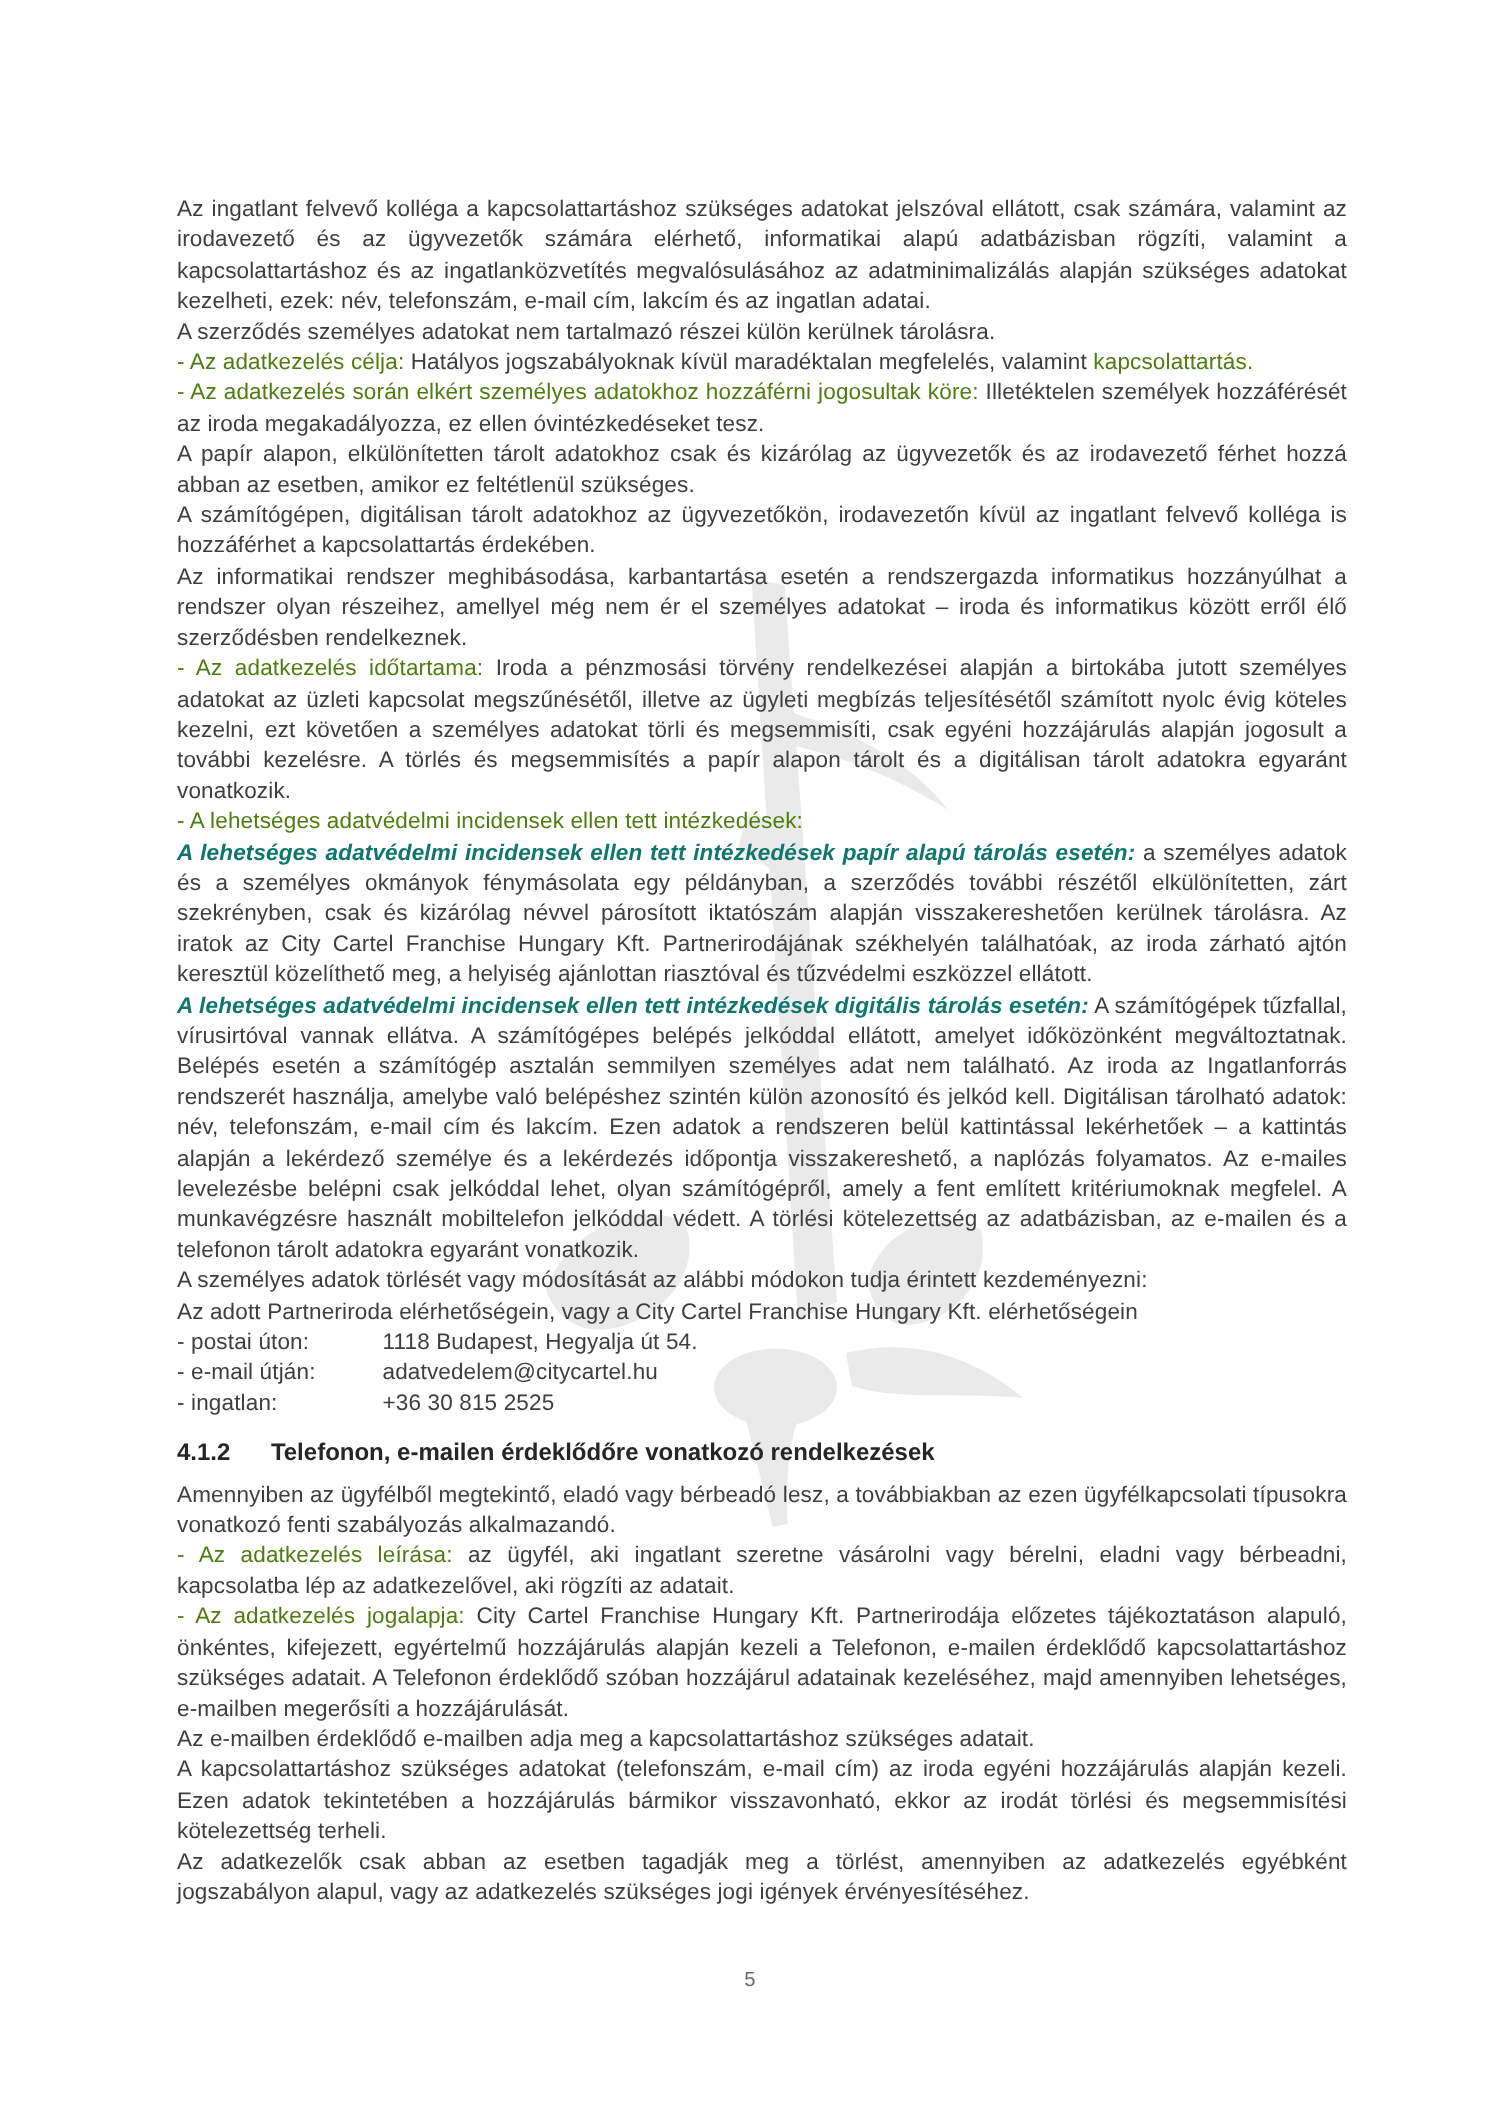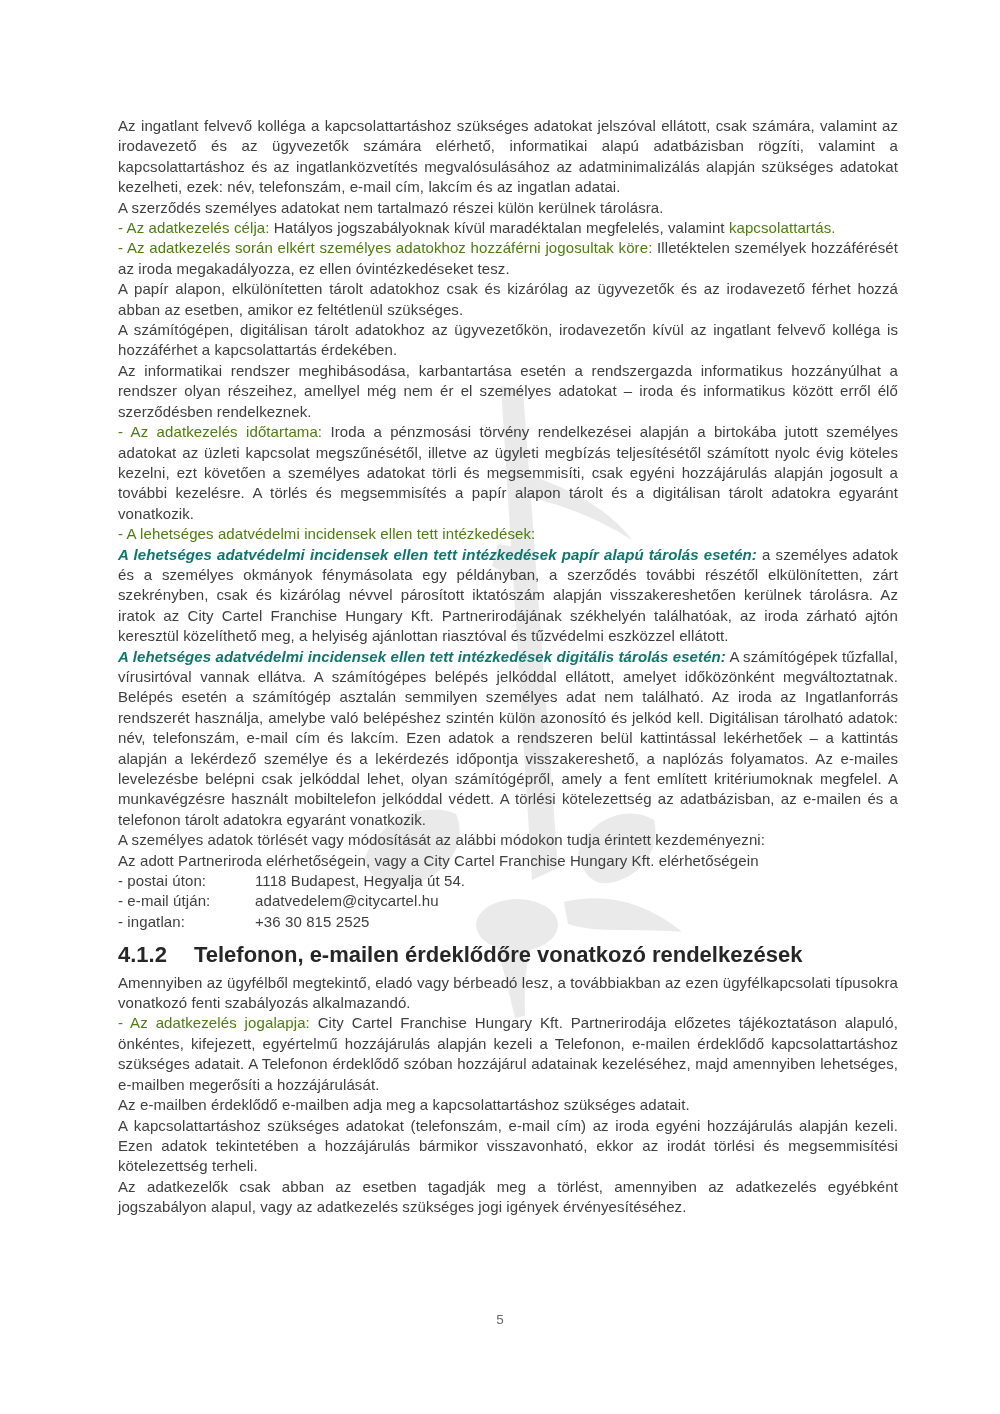--- a/index.html
+++ b/index.html
@@ -9,35 +9,35 @@
     font-family:"Liberation Sans",sans-serif;
     color:#3e3e3e;
     position:relative;
     overflow:hidden;
   }
   .watermark{
     position:absolute;left:320px;top:368px;
     z-index:0;pointer-events:none;
   }
   .content{
-    position:absolute;left:118px;top:116px;width:780px;
+    position:absolute;left:118px;top:130px;width:780px;
     font-size:15px;line-height:20.4px;letter-spacing:0.1px;
     text-align:justify;
     z-index:1;
   }
   .p{margin:0;}
   .run-r{font-weight:normal;font-style:normal;}
   .run-b{font-weight:normal;color:#4d7c0f;}
   .run-bi{font-weight:bold;font-style:italic;color:#0f766e;}
   .contact-row{display:flex;text-align:left;align-items:flex-end;}
   .contact-label{width:137px;flex:none;}
   .contact-value{flex:1;}
   .heading{
     margin:13px 0 7px 0;
-    font-size:22px;font-weight:bold;color:#262626;
+    font-size:16px;font-weight:bold;color:#262626;
     text-align:left;letter-spacing:0;
   }
   .heading .num{display:inline-block;margin-right:27px;}
   .page-number{
     position:absolute;left:0;top:1312px;width:1000px;
     text-align:center;font-size:13.5px;color:#6a6a6a;
     z-index:1;
   }
 </style>
 </head>
@@ -85,19 +85,20 @@
     <div class="contact-row">
       <span class="contact-label">- e-mail útján:</span>
       <span class="contact-value">adatvedelem@citycartel.hu</span>
     </div>
     <div class="contact-row">
       <span class="contact-label">- ingatlan:</span>
       <span class="contact-value">+36 30 815 2525</span>
     </div>
     <div class="heading"><span class="num">4.1.2</span><span class="title">Telefonon, e-mailen érdeklődőre vonatkozó rendelkezések</span></div>
     <div class="p"><span class="run-r">Amennyiben az ügyfélből megtekintő, eladó vagy bérbeadó lesz, a továbbiakban az ezen ügyfélkapcsolati típusokra vonatkozó fenti szabályozás alkalmazandó.</span></div>
+    <div class="p"><span class="run-b">- Az adatkezelés leírása:</span><span class="run-r"> az ügyfél, aki ingatlant szeretne vásárolni vagy bérelni, eladni vagy bérbeadni, kapcsolatba lép az adatkezelővel, aki rögzíti az adatait.</span></div>
     <div class="p"><span class="run-b">- Az adatkezelés jogalapja:</span><span class="run-r"> City Cartel Franchise Hungary Kft. Partnerirodája előzetes tájékoztatáson alapuló, önkéntes, kifejezett, egyértelmű hozzájárulás alapján kezeli a Telefonon, e-mailen érdeklődő kapcsolattartáshoz szükséges adatait. A Telefonon érdeklődő szóban hozzájárul adatainak kezeléséhez, majd amennyiben lehetséges, e-mailben megerősíti a hozzájárulását.</span></div>
     <div class="p"><span class="run-r">Az e-mailben érdeklődő e-mailben adja meg a kapcsolattartáshoz szükséges adatait.</span></div>
     <div class="p"><span class="run-r">A kapcsolattartáshoz szükséges adatokat (telefonszám, e-mail cím) az iroda egyéni hozzájárulás alapján kezeli. Ezen adatok tekintetében a hozzájárulás bármikor visszavonható, ekkor az irodát törlési és megsemmisítési kötelezettség terheli.</span></div>
     <div class="p"><span class="run-r">Az adatkezelők csak abban az esetben tagadják meg a törlést, amennyiben az adatkezelés egyébként jogszabályon alapul, vagy az adatkezelés szükséges jogi igények érvényesítéséhez.</span></div>
   </div>
 
 <div class="page-number">5</div>
 
 </body></html>

